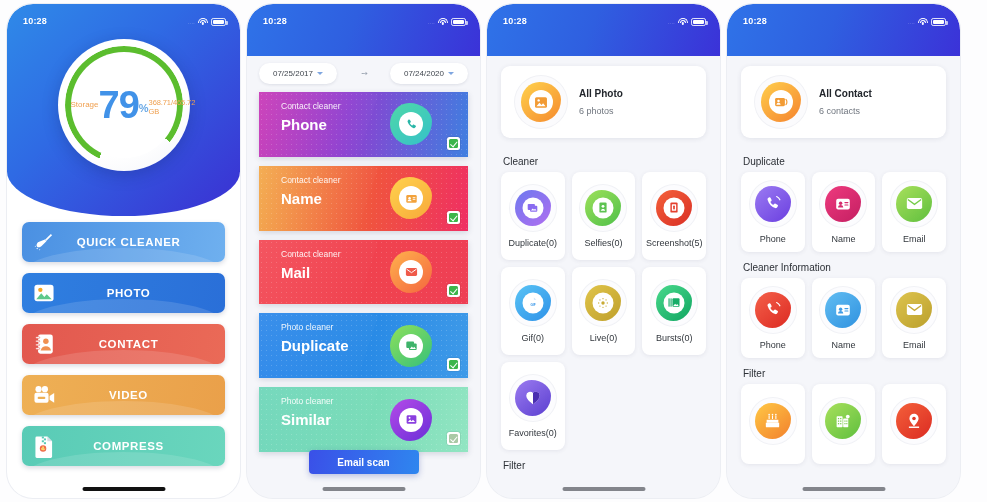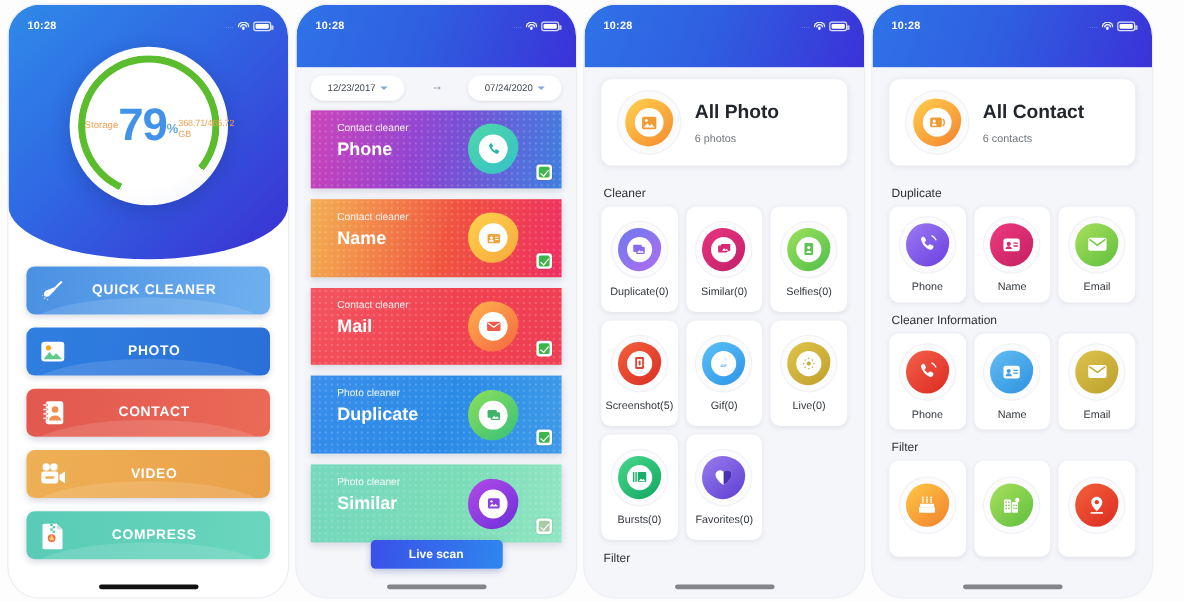--- a/index.html
+++ b/index.html
@@ -208,21 +208,21 @@
     position: absolute; top: 62px; left: 14px; right: 14px; height: 72px;
     background: #fff; border-radius: 9px; display: flex; align-items: center;
     padding: 0 14px; gap: 12px; cursor: pointer;
     box-shadow: 0 1px 5px rgba(50,60,90,.10);
   }
   .all-ico { width: 52px; height: 52px; position: relative; flex: 0 0 auto; }
   .all-ico .ring { position: absolute; inset: 0; border-radius: 50%; background: #fbfbfd;
                    box-shadow: 0 0 0 1px #f0f1f5; }
   .all-ico .blob-shape { inset: 6px; }
   .all-ico .blob-core { width: 24px; height: 24px; }
-  .all-text .t1 { font-size: 16px; font-weight: bold; color: #22262c; line-height: 1.25; }
+  .all-text .t1 { font-size: 10px; font-weight: bold; color: #22262c; line-height: 1.25; }
   .all-text .t2 { font-size: 9px; color: #70767f; margin-top: 6px; }
 
   .sec-title { font-size: 10px; color: #2c3036; margin: 10px 0 5px 16px; }
   .grid-wrap { position: absolute; top: 142px; left: 0; right: 0; bottom: 14px; overflow: hidden; }
   .grid { display: grid; grid-template-columns: repeat(3, 1fr); gap: 7px; padding: 0 14px; }
   .tile {
     background: #fff; border-radius: 8px; height: 88px; cursor: pointer;
     display: flex; flex-direction: column; align-items: center; justify-content: center; gap: 7px;
     box-shadow: 0 1px 4px rgba(50,60,90,.09);
   }
@@ -369,21 +369,21 @@
           <span class="batt">
               <i></i>
             </span>
         </span>
       </div>
       <div class="nav-back"></div>
       <div class="nav-title">Quick Cleaner</div>
 
       <div class="date-row">
         <div class="date-pill">
-          <span>12/23/2017</span>
+          <span>07/25/2017</span>
           <span class="caret"></span>
         </div>
         <span class="arrow-mid">➙</span>
         <div class="date-pill">
           <span>07/24/2020</span>
           <span class="caret"></span>
         </div>
       </div>
 
       <div class="card-list">
@@ -482,21 +482,21 @@
               </svg>
             </span>
           </span>
           <span class="cc-check dim">
               <span></span>
             </span>
         </div>
 
       </div>
 
-      <div class="scan-btn">Live scan</div>
+      <div class="scan-btn">Email scan</div>
       <div class="home-ind soft"></div>
     </div>
   </div>
 
   <div class="phone">
     <div class="screen s34">
       <div class="navbar"></div>
       <div class="statusbar">
         <span>10:28</span>
         <span class="sb-right">
@@ -544,34 +544,20 @@
                 <svg width="12" height="12" viewBox="0 0 20 20" fill="#8a6cf0">
                   <rect x="2" y="4" width="12" height="10" rx="1.6"></rect>
                   <rect x="6" y="7" width="12" height="10" rx="1.6"></rect>
                   <path d="M7.3 15.2l3.2-3.6 2 2.2 1.7-1.8 2.6 3.2z" fill="#fff"></path>
                 </svg>
               </span>
             </span>
             <span class="tile-label">Duplicate(0)</span>
           </div>
 
-          <div class="tile">
-            <span class="tile-ico">
-              <span class="ring"></span>
-              <span class="blob-shape" style="background:linear-gradient(140deg,#e8357f,#c21f6a);"></span>
-              <span class="blob-core">
-                <svg width="12" height="12" viewBox="0 0 20 20" fill="#d82a74">
-                  <rect x="1.5" y="5" width="13" height="10" rx="1.6"></rect>
-                  <rect x="5.5" y="3" width="13" height="10" rx="1.6"></rect>
-                  <path d="M6.8 12.4l3-3.4 2 2.2 1.6-1.7 2.5 2.9z" fill="#fff"></path>
-                </svg>
-              </span>
-            </span>
-            <span class="tile-label">Similar(0)</span>
-          </div>
 
           <div class="tile">
             <span class="tile-ico">
               <span class="ring"></span>
               <span class="blob-shape" style="background:linear-gradient(140deg,#9de05a,#4fc04a);"></span>
               <span class="blob-core">
                 <svg width="11" height="12" viewBox="0 0 16 20" fill="#5ec352">
                   <rect x="2" y="1.5" width="12" height="17" rx="2"></rect>
                   <circle cx="8" cy="8" r="2.3" fill="#fff"></circle>
                   <path d="M4.3 15.6c.4-2.2 1.9-3.3 3.7-3.3s3.3 1.1 3.7 3.3z" fill="#fff"></path>

